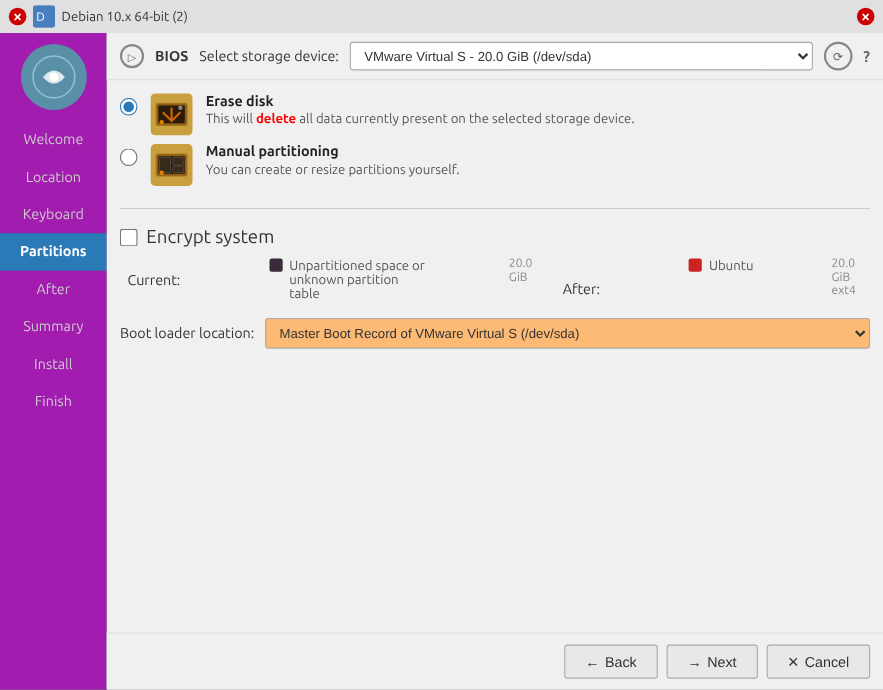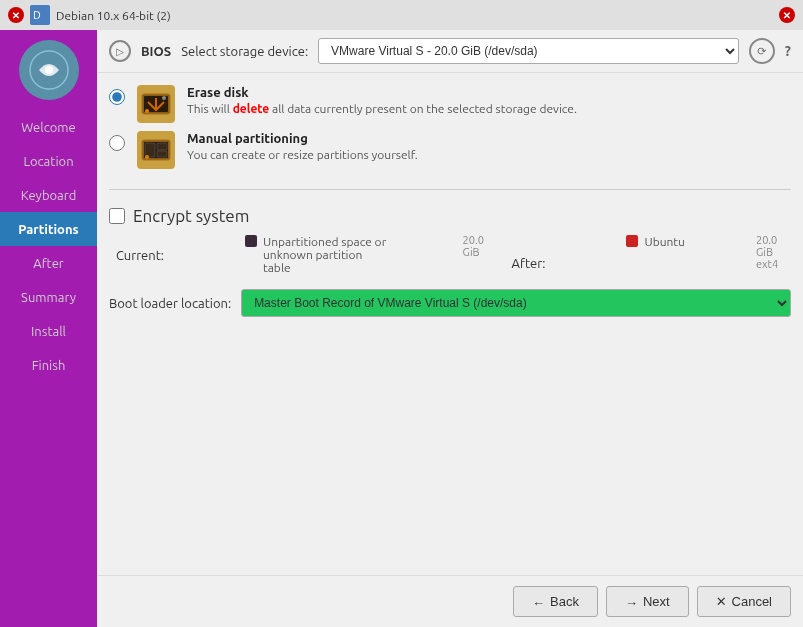--- a/index.html
+++ b/index.html
@@ -266,21 +266,21 @@
     .bootloader-label {
       font-size: 13px;
       color: #333;
       white-space: nowrap;
     }
     .bootloader-select {
       flex: 1;
       padding: 5px 8px;
       border: 1px solid #aaa;
       border-radius: 3px;
-      background: #22c55e;
+      background: #fdba74;
       font-size: 12px;
       color: #333;
       cursor: pointer;
     }
 
     
     .bottom-bar {
       display: flex;
       justify-content: flex-end;
       gap: 8px;

